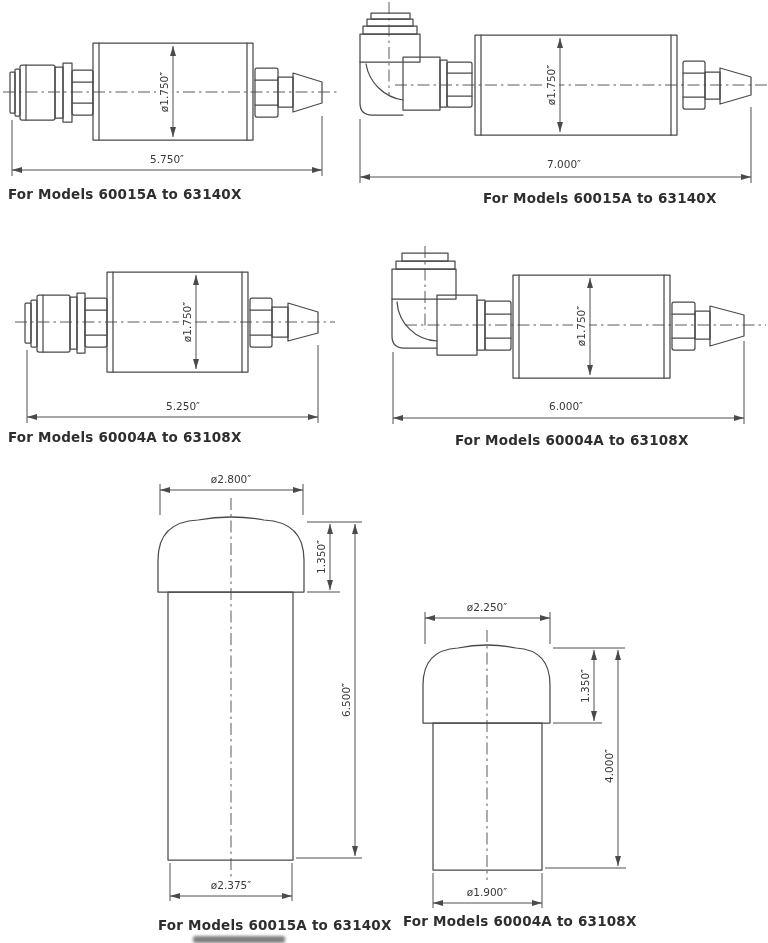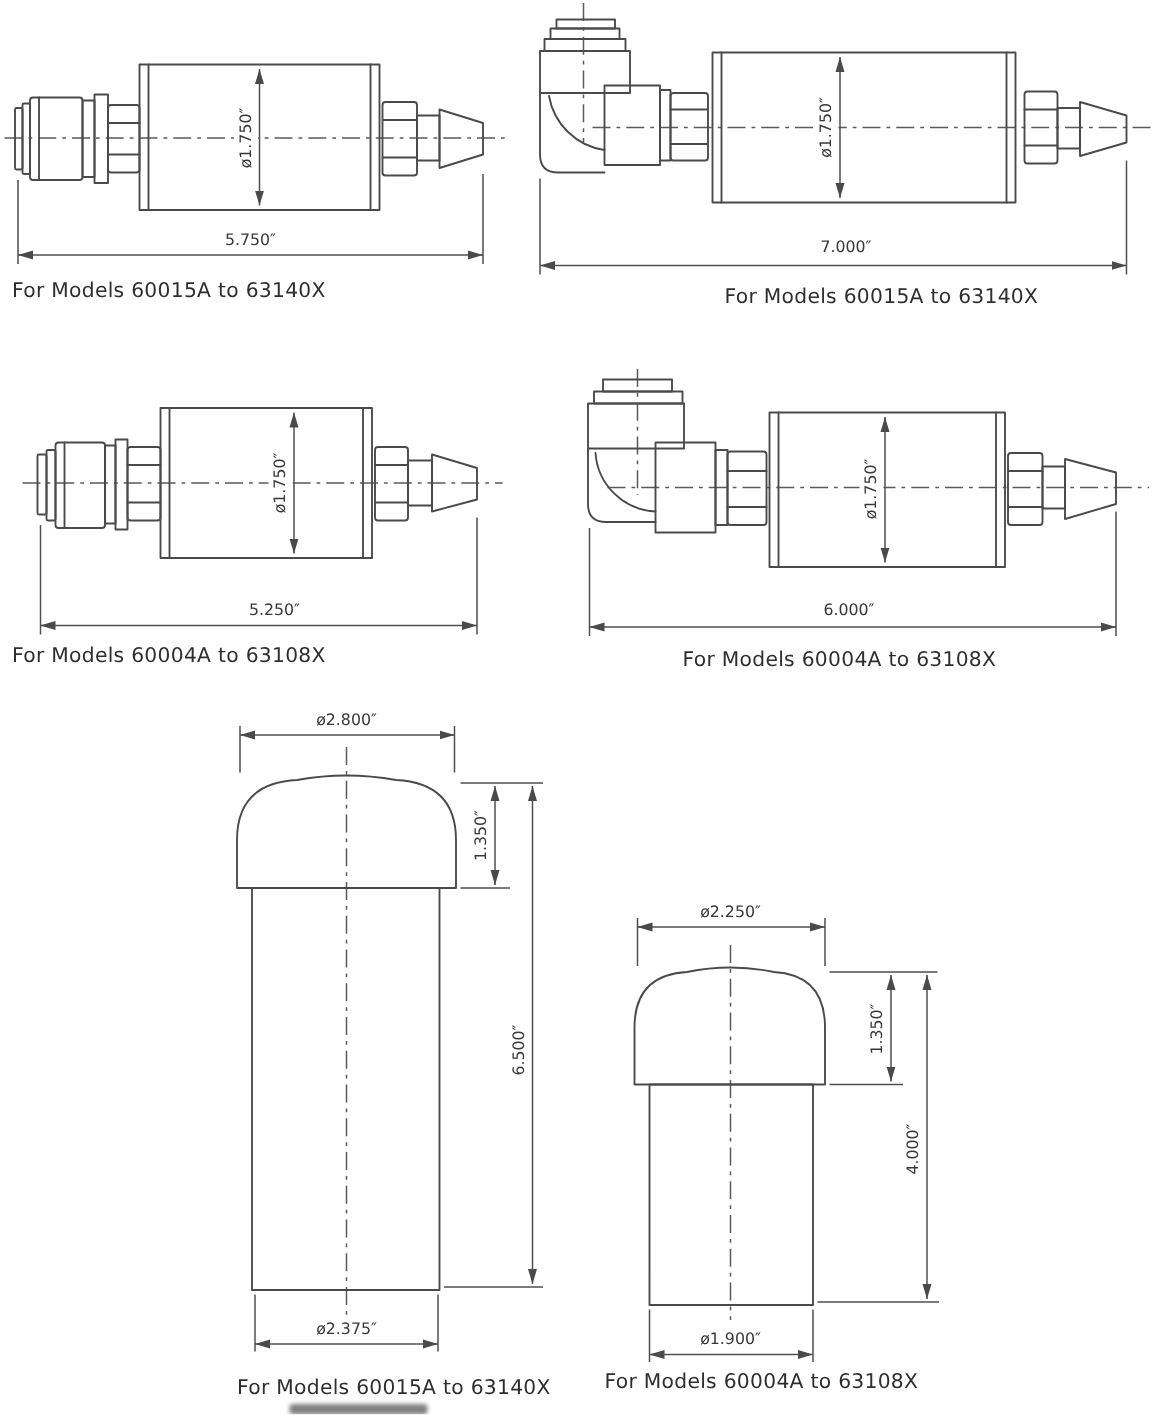--- a/index.html
+++ b/index.html
@@ -12,21 +12,21 @@
   
   .cl{stroke:#5a5a5a;stroke-width:1;fill:none;stroke-dasharray:12 4 2.5 4;}
   
   .ol{stroke:#4a4a4a;stroke-width:1.25;fill:none;stroke-linejoin:round;stroke-linecap:round;}
   
   .dl{stroke:#4f4f4f;stroke-width:1;fill:none;}
   .wbg{fill:#ffffff;stroke:none;}
   text.dim{font-family:"DejaVu Sans","Liberation Sans",sans-serif;font-size:10.5px;fill:#383838;}
   .caption{
     position:absolute;white-space:nowrap;font-size:13.5px;color:#2e2e2e;
-    letter-spacing:.2px;font-weight:400;
+    letter-spacing:.2px;font-weight:700;
   }
   .smudge{
     position:absolute;left:193px;top:936px;width:92px;height:7px;
     background:#4a4a4a;opacity:.7;filter:blur(1.5px);border-radius:2px;
   }
 </style>
 </head>
 <body>
 
 <div class="sheet">

